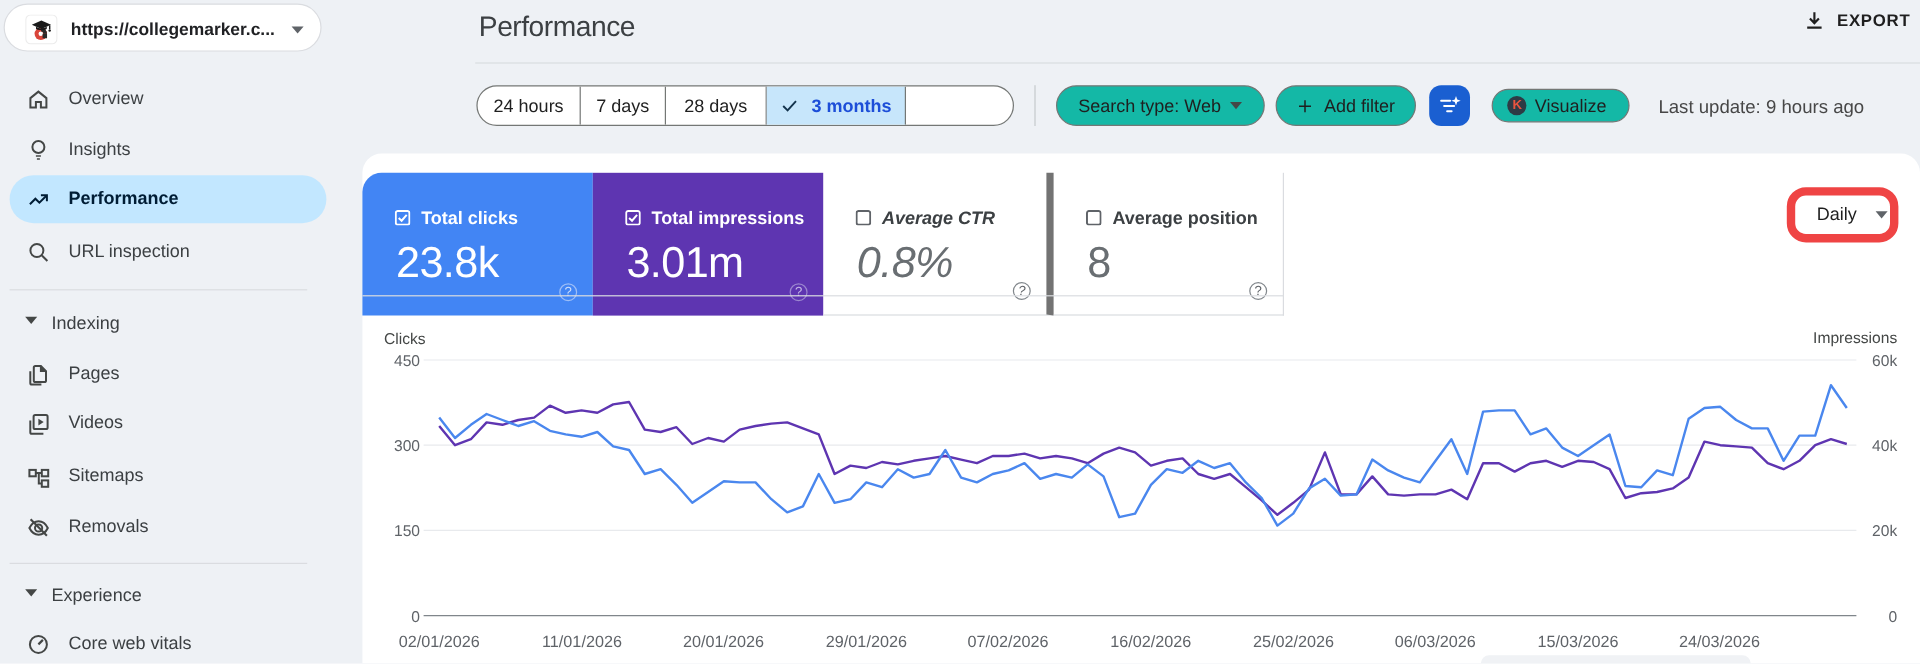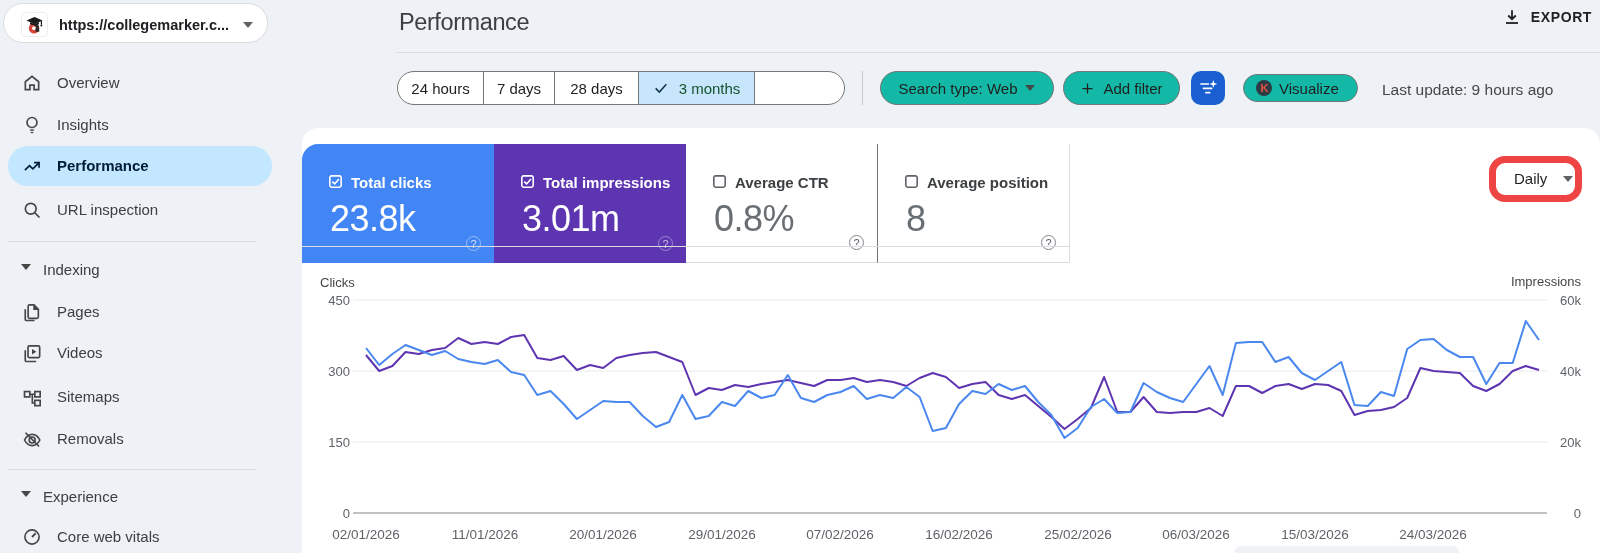--- a/index.html
+++ b/index.html
@@ -22,21 +22,21 @@
 .sdiv { position:absolute; left:8px; width:248px; height:1px; background:#dadce0; }
 
 #title { left:399px; top:9px; font-size:23.5px; letter-spacing:-0.4px; color:#3c4043; }
 #export { right:8px; top:8px; font-size:14px; font-weight:bold; letter-spacing:0.6px; color:#1f1f1f; }
 #hdiv { left:396px; top:52px; right:0; height:1px; background:#dadce0; }
 
 .tbtn { position:absolute; top:71px; height:34px; background:#14b8a6; border:1px solid #747775; border-radius:17px; font-size:15px; color:#1f1f1f; display:flex; align-items:center; justify-content:center; gap:8px; }
 #segs { left:397px; top:71px; width:448px; height:34px; background:#fff; border:1px solid #747775; border-radius:17px; display:flex; overflow:hidden; }
 #segs .seg { height:100%; display:flex; align-items:center; justify-content:center; font-size:15px; color:#1f1f1f; border-right:1px solid #747775; }
 #segs .seg:last-child { border-right:none;margin-top:37px; }
-#segs .sel { background:#c7e6fb; color:#14532d; font-weight:normal; }
+#segs .sel { background:#c7e6fb; color:#1d4ed8; font-weight:bold; }
 #vsep { left:862px; top:71px; width:1px; height:34px; background:#c6c9cc; }
 
 #panel { left:302px; top:128px; width:1298px; height:425px; background:#fff; border-radius:16px 16px 0 0; }
 .card { position:absolute; top:16px; width:192px; height:119px; }
 .card .chk { position:absolute; left:27px; top:31px; width:13px; height:13px; border-radius:2px; }
 .card .lbl { position:absolute; left:49px; top:30px; font-size:15px; font-weight:bold; }
 .card .num { position:absolute; left:28px; top:54px; font-size:36px; letter-spacing:-0.5px; }
 .card .q { position:absolute; right:13px; bottom:12px; width:15px; height:15px; border-radius:50%; font-size:11px; line-height:15px; text-align:center; }
 .bubble { left:932px; top:418px; width:225px; height:7px; background:#f0f2f5; border-radius:10px 10px 0 0; }
 </style>
@@ -182,21 +182,21 @@
   </div>
   <div class="card" style="left:192px; background:#5e35b1;">
     <svg class="chk" viewBox="0 0 16 16">
         <rect x="1" y="1" width="14" height="14" rx="2" fill="none" stroke="#fff" stroke-width="2"></rect>
         <path d="M4 8.2 L7 11 L12.2 5" fill="none" stroke="#fff" stroke-width="2"></path>
       </svg>
     <div class="lbl" style="color:#fff;">Total impressions</div>
     <div class="num" style="color:#fff;">3.01m</div>
     <div class="q" style="border:1.5px solid #9b86cf; color:#c5b7e6;">?</div>
   </div>
-  <div class="card" style="left:384px; border-right:1px solid #737373; border-bottom:1px solid #dadce0;">
+  <div class="card" style="left:384px; border-right:6px solid #737373; border-bottom:1px solid #dadce0;font-style:italic;">
     <svg class="chk" viewBox="0 0 16 16">
         <rect x="1" y="1" width="14" height="14" rx="2" fill="none" stroke="#5f6368" stroke-width="2"></rect>
       </svg>
     <div class="lbl" style="color:#3c4043;">Average CTR</div>
     <div class="num" style="color:#696e72;">0.8%</div>
     <div class="q" style="border:1.5px solid #80868b; color:#5f6368;">?</div>
   </div>
   <div class="card" style="left:576px; border-right:1px solid #dadce0; border-bottom:1px solid #dadce0;">
     <svg class="chk" viewBox="0 0 16 16">
         <rect x="1" y="1" width="14" height="14" rx="2" fill="none" stroke="#5f6368" stroke-width="2"></rect>

